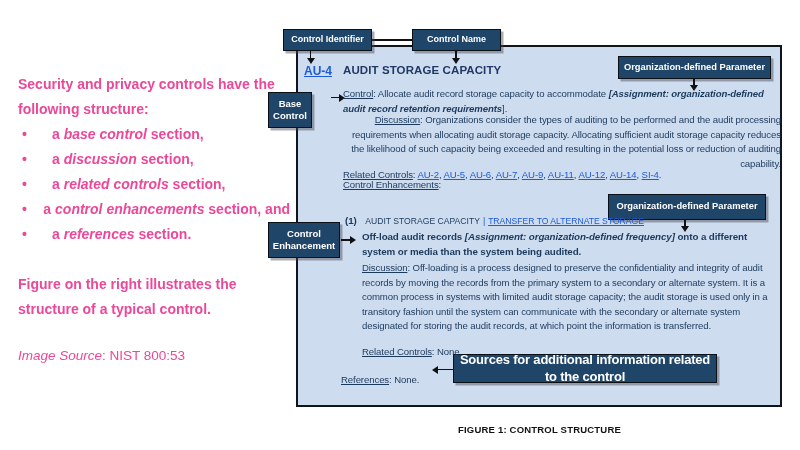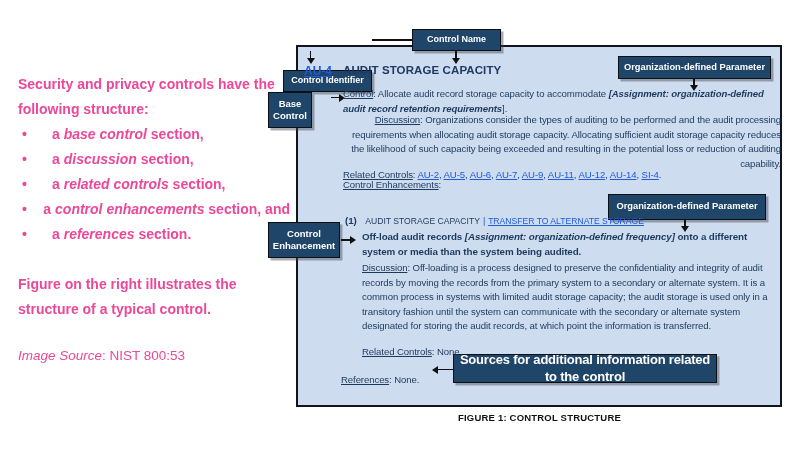--- a/index.html
+++ b/index.html
@@ -14,28 +14,28 @@
   .left-col .bullet-row{display:flex;height:25px;}
   .left-col .bullet-dot{width:30px;padding-left:4px;}
   .left-col em{}
   .spacer25{height:25px;}
   .spacer21{height:21px;}
   .source-line{font-weight:normal;font-size:13.5px;}
   .source-line .em{font-style:italic;}
   
   .panel{position:absolute;left:296px;top:45px;width:486px;height:362px;
     background:#CEDCF0;border:2px solid #10141C;box-sizing:border-box;}
-  .caption{position:absolute;left:296px;top:412px;width:487px;text-align:center;
+  .caption{position:absolute;left:296px;top:424px;width:487px;text-align:center;
     font-size:9.5px;font-weight:bold;color:#111;letter-spacing:.2px;}
   
   .navy-box{position:absolute;background:#1F4568;border:1px solid #0b0f16;
     box-shadow:2.5px 2.5px 0 rgba(70,70,80,.45);color:#fff;font-weight:bold;
     display:flex;align-items:center;justify-content:center;text-align:center;
     box-sizing:border-box;line-height:1.25;}
-  .b-ci{left:283px;top:29px;width:89px;height:22px;font-size:9px;margin-top:41px;}
+  .b-ci{left:283px;top:29px;width:89px;height:22px;font-size:9px;}
   .b-cn{left:412px;top:29px;width:89px;height:22px;font-size:9px;}
   .b-odp1{left:618px;top:56px;width:153px;height:23px;font-size:9.3px;}
   .b-base{left:268px;top:92px;width:44px;height:36px;font-size:9.5px;}
   .b-odp2{left:608px;top:194px;width:158px;height:26px;font-size:9.3px;}
   .b-ce{left:268px;top:222px;width:72px;height:36px;font-size:9.5px;}
   .b-src{left:453px;top:354px;width:264px;height:29px;font-size:13px;letter-spacing:-.2px;}
   
   .stem{position:absolute;background:#111;}
   .head-down{position:absolute;width:0;height:0;border-left:4px solid transparent;
     border-right:4px solid transparent;border-top:6.5px solid #111;}

